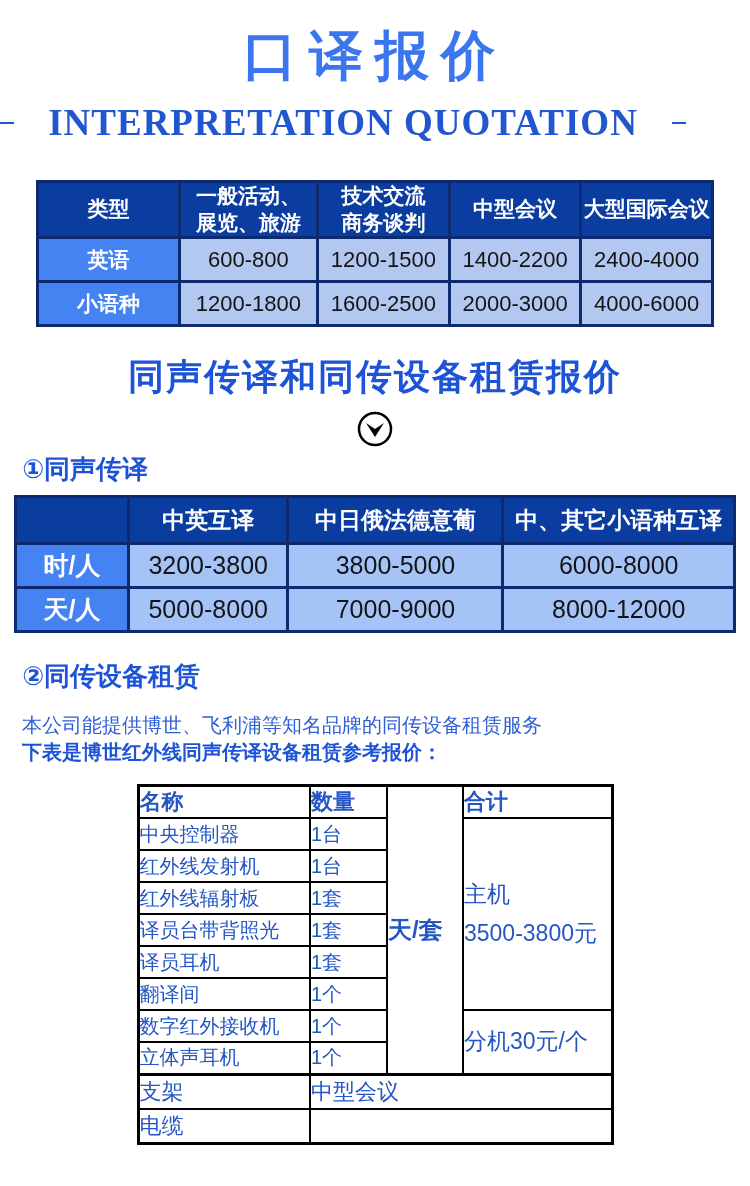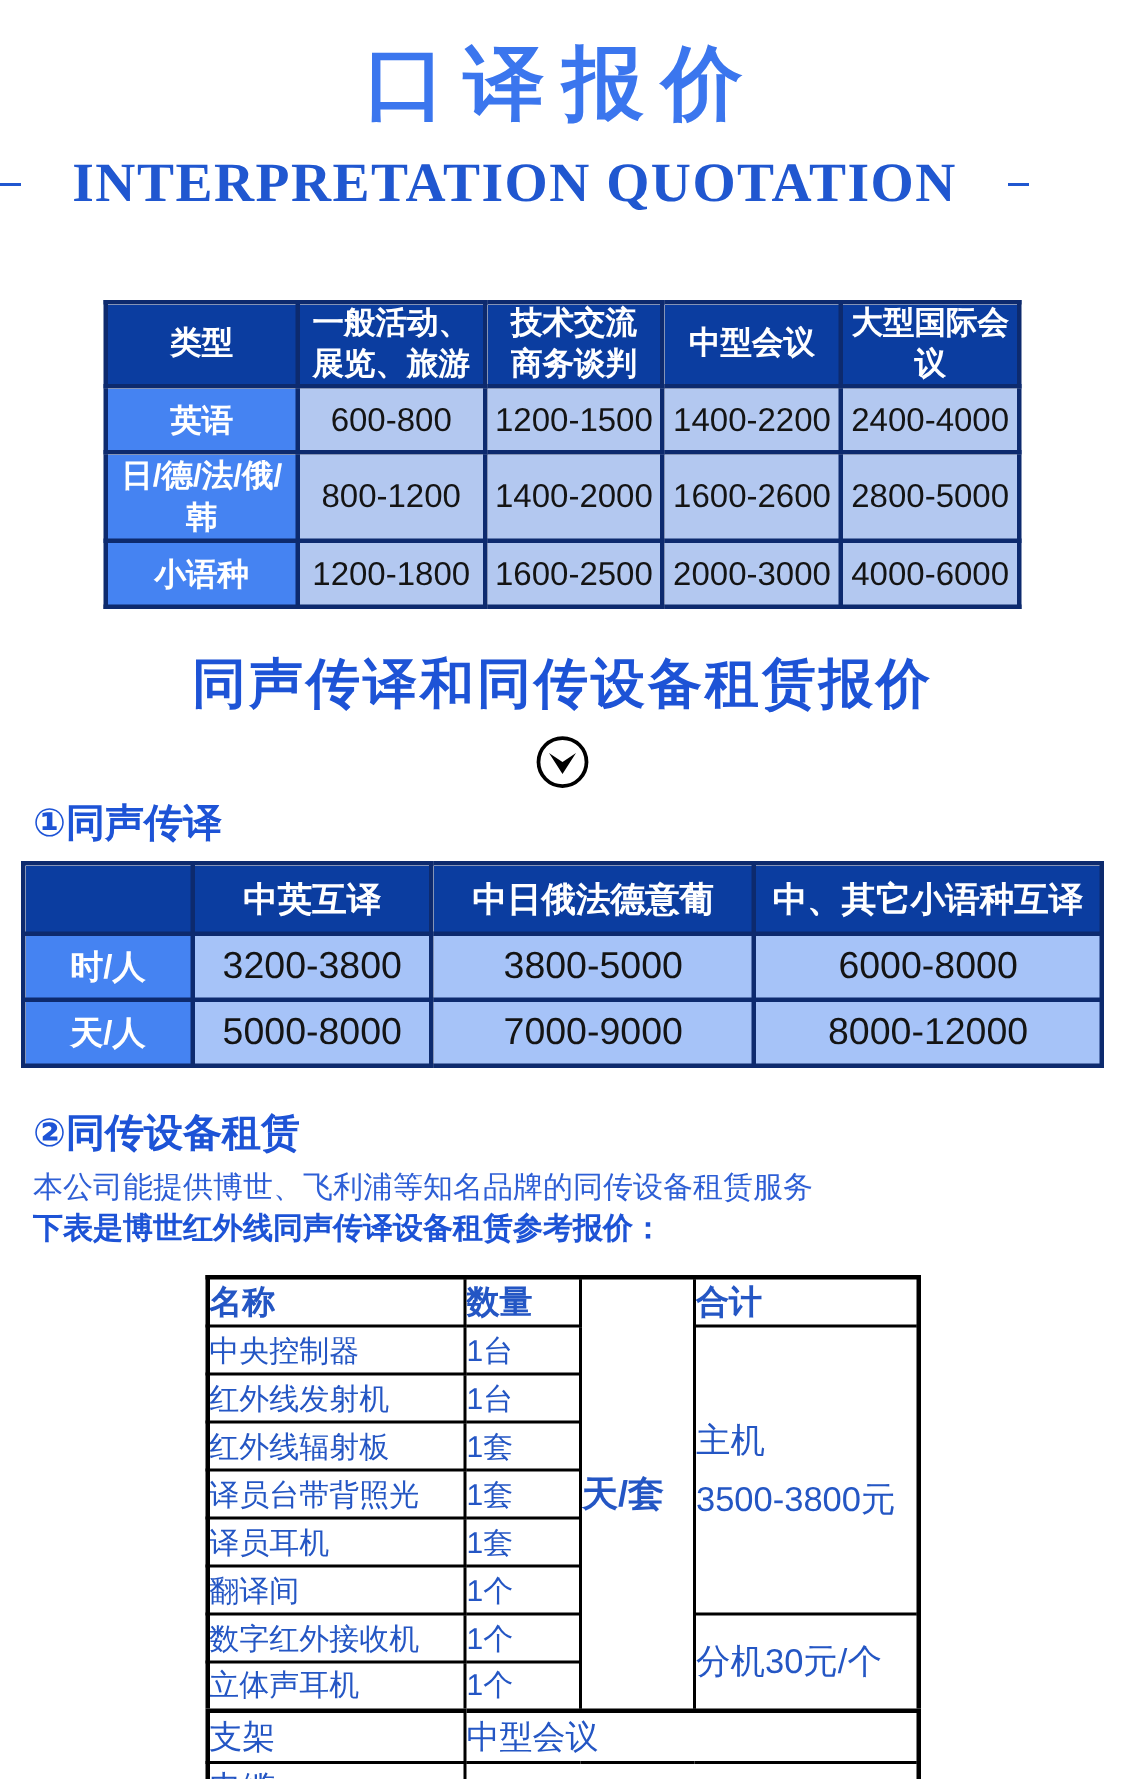--- a/index.html
+++ b/index.html
@@ -28,41 +28,41 @@
   }
   .subtitle-row{display:flex;align-items:center;margin-top:8px;width:686px;gap:28px;}
   .subtitle-line{flex:1;height:2px;background:var(--subtitle-blue);}
   .subtitle-text{
     font-family:"Liberation Serif","DejaVu Serif",serif;
     font-weight:bold;font-size:37px;color:var(--subtitle-blue);
     padding:0 6px;white-space:nowrap;letter-spacing:1px;
   }
   table{border-collapse:collapse;table-layout:fixed;}
   
-  .quote{width:612px;margin:56px auto 0;}
+  .quote{width:678px;margin:36px auto 0;}
   .quote td{border:3px solid var(--navy);text-align:center;vertical-align:middle;overflow:hidden;}
   .quote .th{background:var(--header-bg);color:#fff;font-weight:bold;font-size:21px;height:56px;line-height:1.25;}
   .quote .label{background:var(--label-bg);color:#fff;font-weight:bold;font-size:21px;height:44px;}
   .quote .val{background:var(--cell1);color:var(--data-text);font-size:22px;}
   
   .quote2{width:722px;margin:8px auto 0;}
   .quote2 .th{font-size:23px;height:47px;}
-  .quote2 .label{font-size:22px;margin-top:35px;}
+  .quote2 .label{font-size:25px;margin-top:35px;}
   .quote2 .val{background:var(--cell2);font-size:25px;}
   
   .section-heading{
     margin-top:26px;text-align:center;
     font-size:36px;font-weight:bold;color:var(--section-blue);letter-spacing:2px;
   }
   .arrow-wrap{text-align:center;margin-top:8px;line-height:0;}
   .sub-heading{
     margin:4px 0 8px 22px;
     font-size:26px;font-weight:bold;color:var(--section-blue);
   }
-  .sub-heading2{margin:26px 0 5px 22px;}
+  .sub-heading2{margin:26px 0 18px 22px;}
   .body-line{margin:4px 0 0 22px;font-size:20px;color:var(--body-blue);}
   .body-line.bold{font-weight:bold;margin-top:0;color:var(--section-blue);}
   
   .equip{width:474px;margin:18px auto 0;border:3px solid #000;}
   .equip td{border:2px solid #000;vertical-align:middle;color:var(--t3-blue);font-size:20px;height:32px;overflow:hidden;}
   .equip .hd{font-weight:bold;font-size:22px;height:30px;}
   .equip .big{font-size:23px;}
   .equip .unit{font-weight:bold;font-size:24px;}
   .equip .host-cell{line-height:1.7;}
   .equip .support td{height:35px;font-size:22px;border-top-width:3px;}
@@ -101,27 +101,20 @@
     <td class="th">大型国际会议</td>
   </tr>
   <tr>
     <td class="label">英语</td>
     <td class="val">600-800</td>
     <td class="val">1200-1500</td>
     <td class="val">1400-2200</td>
     <td class="val">2400-4000</td>
   </tr>
   <tr>
-    <td class="label">日/德/法/俄/韩</td>
-    <td class="val">800-1200</td>
-    <td class="val">1400-2000</td>
-    <td class="val">1600-2600</td>
-    <td class="val">2800-5000</td>
-  </tr>
-  <tr>
     <td class="label">小语种</td>
     <td class="val">1200-1800</td>
     <td class="val">1600-2500</td>
     <td class="val">2000-3000</td>
     <td class="val">4000-6000</td>
   </tr>
 </tbody>
   </table>
 
 <div class="section-heading">同声传译和同传设备租赁报价</div>

